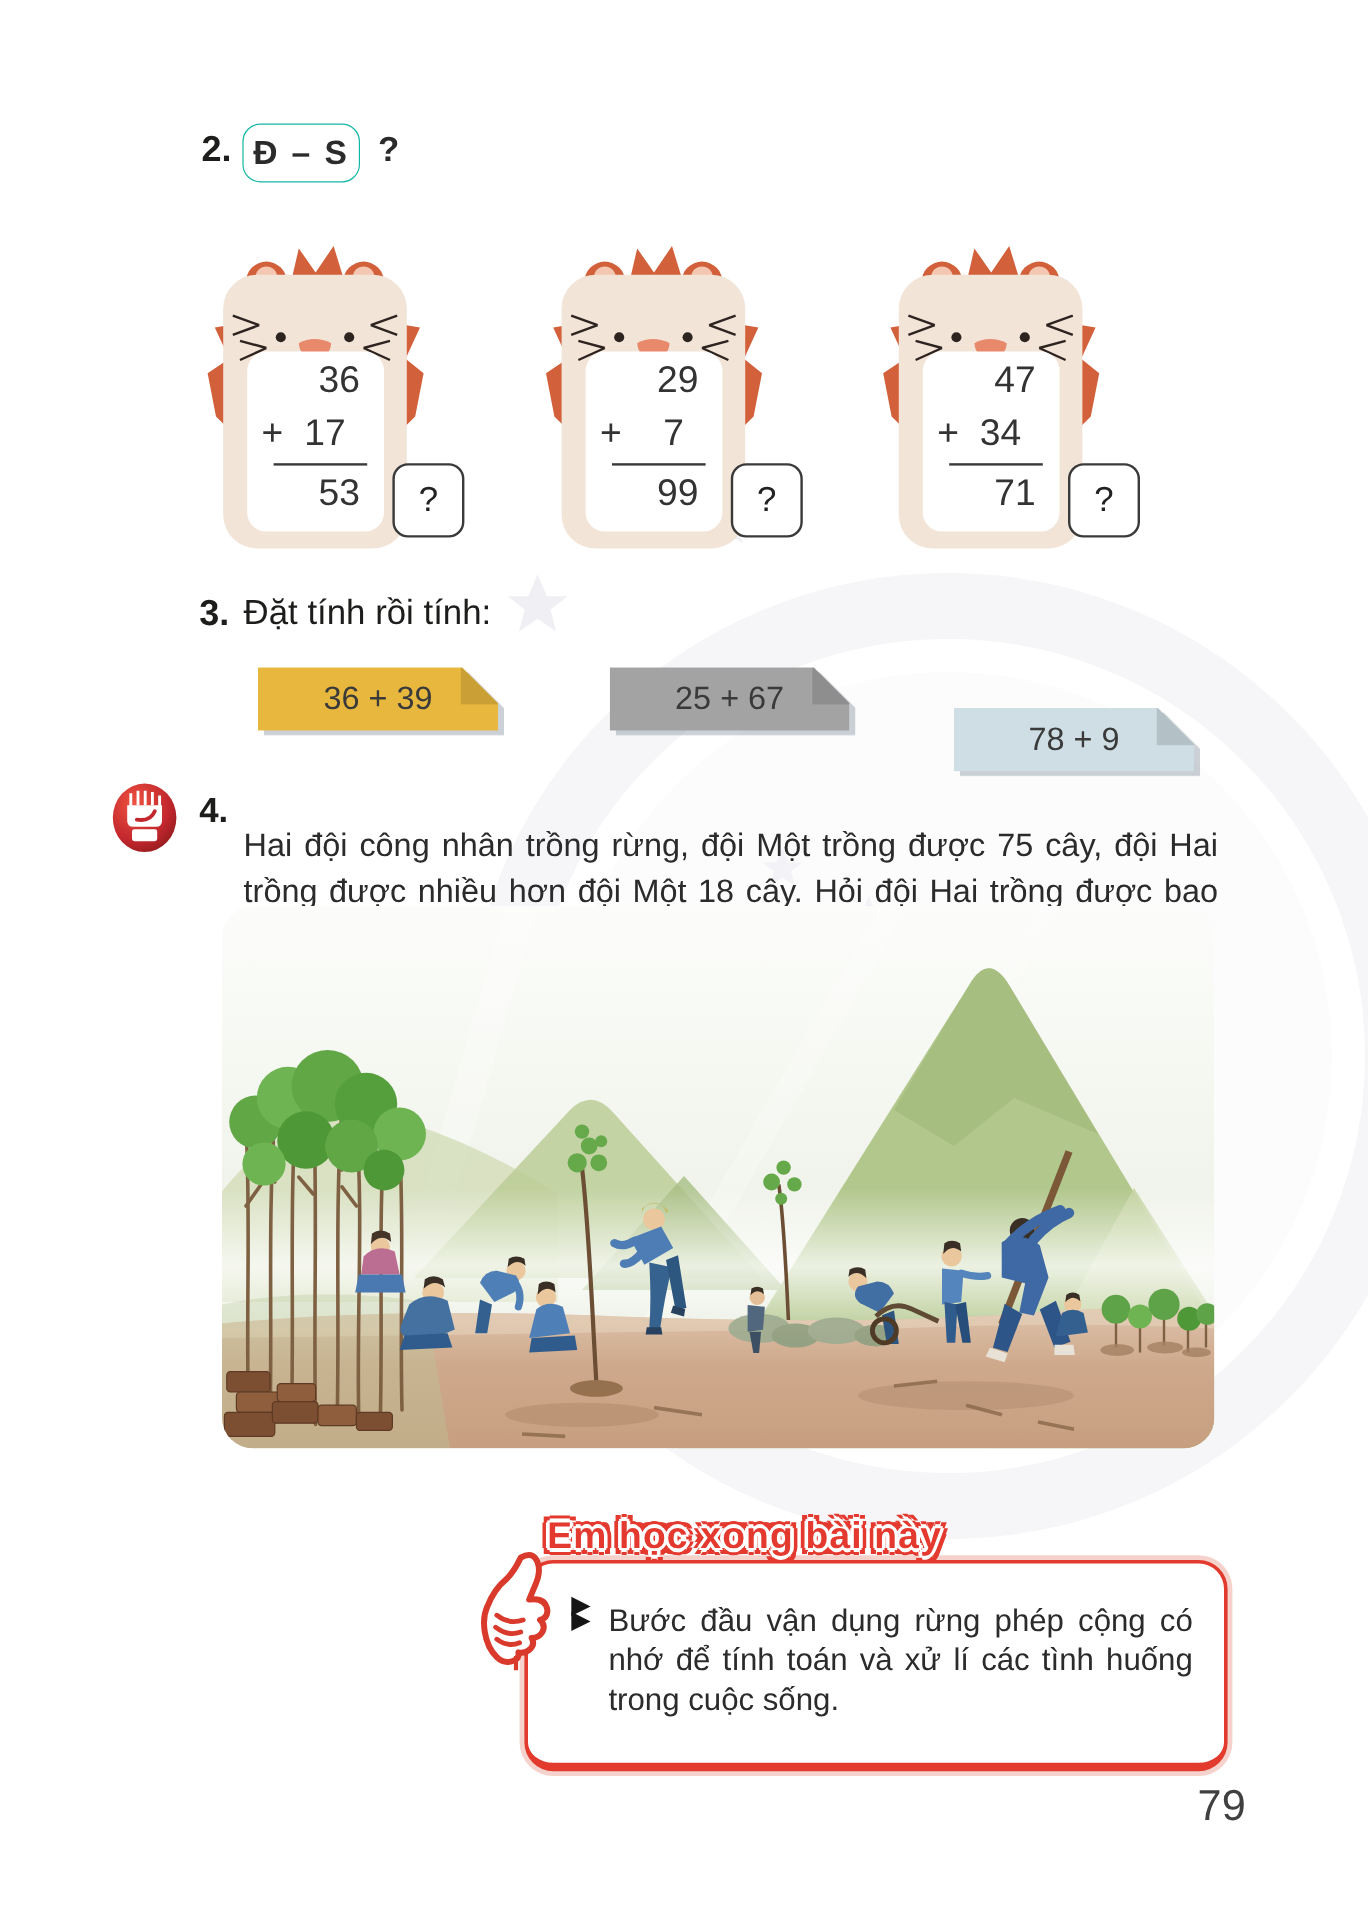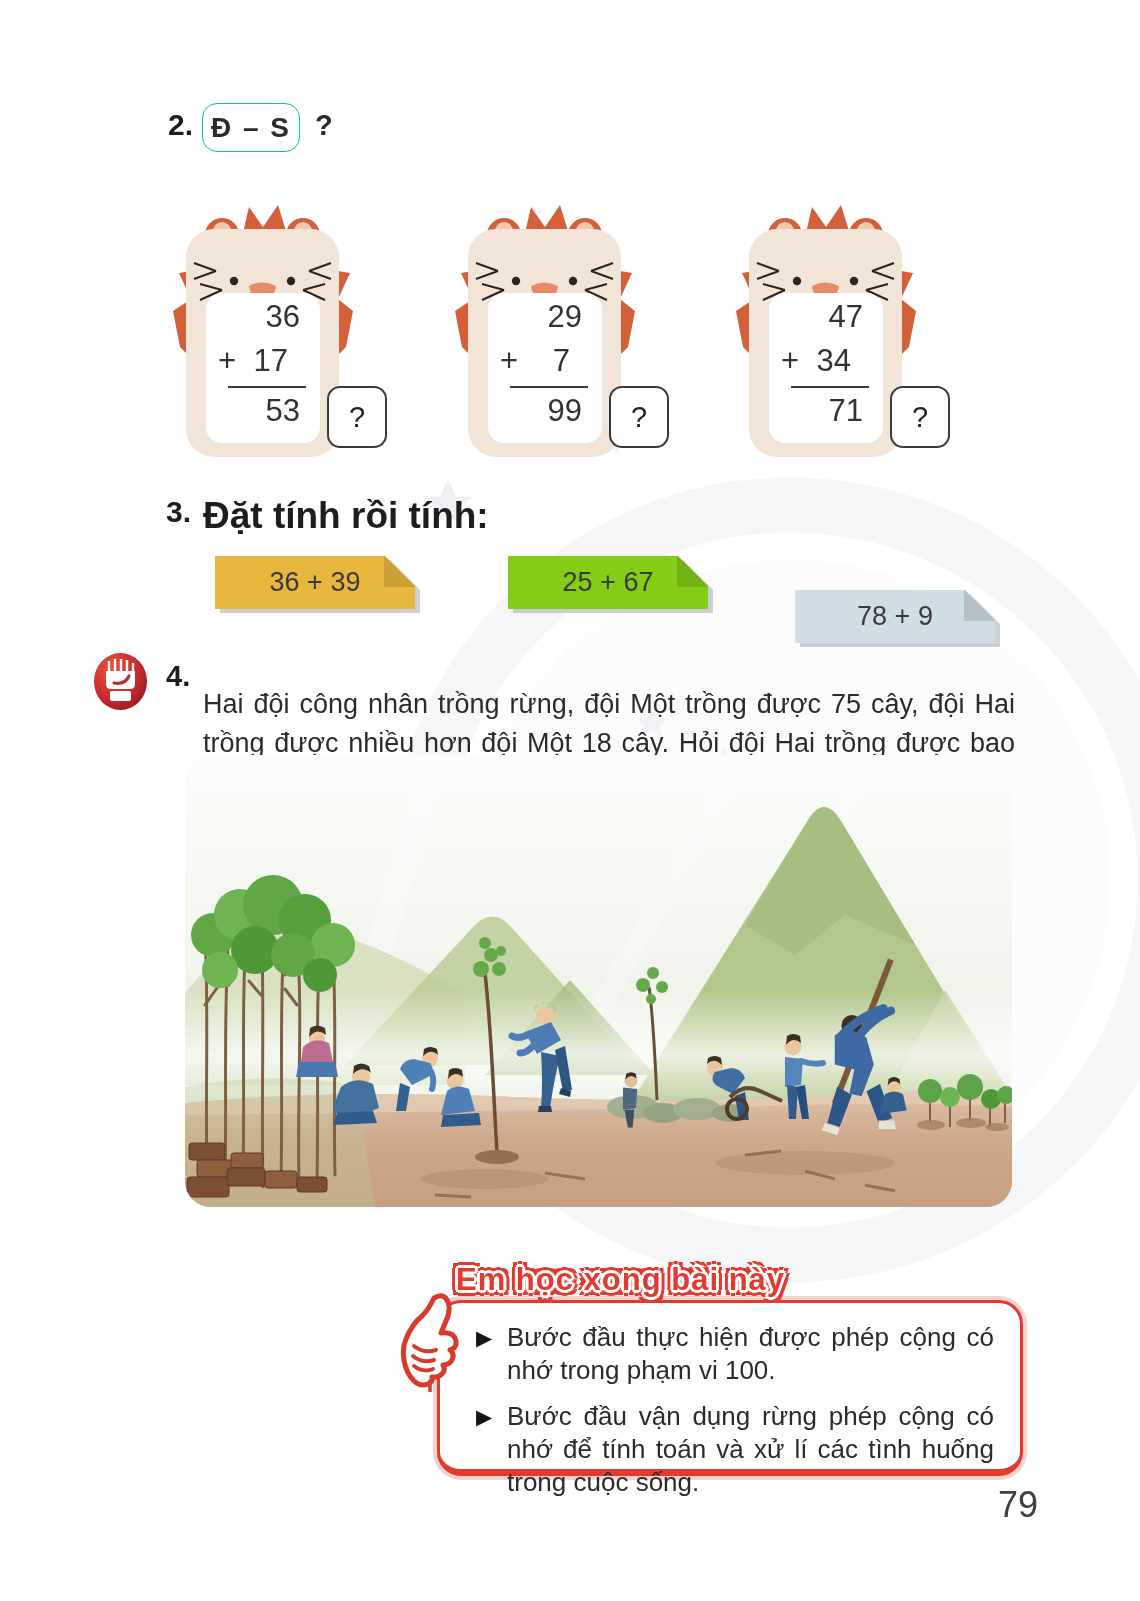--- a/index.html
+++ b/index.html
@@ -8,21 +8,21 @@
   .abs{position:absolute;}
   
   .watermark{position:absolute;left:0;top:0;z-index:0;pointer-events:none;}
   .content{position:relative;z-index:1;}
   
   .ex-num{font-weight:800;font-size:30px;color:#1d1d1b;}
   .badge-box{position:absolute;left:202px;top:103px;width:96px;height:47px;
      border:1px solid #14b8a6;border-radius:15px;display:flex;align-items:center;justify-content:center;
      font-weight:800;font-size:28px;color:#2b2b2b;letter-spacing:2px;background:#fff;}
   .badge-q{position:absolute;left:315px;top:109px;font-weight:800;font-size:29px;color:#2b2b2b;}
-  .ex3-title{position:absolute;left:203px;top:495px;font-weight:700;font-size:37px;color:#1d1d1b;}
+  .ex3-title{position:absolute;left:203px;top:495px;font-weight:400;font-size:29px;color:#1d1d1b;}
   
   .card{position:absolute;top:185px;width:185px;height:272px;}
   .card svg.hedgehog{position:absolute;left:0;top:0;overflow:visible;}
   .panel{position:absolute;left:36px;top:108px;width:114px;height:150px;background:#fff;border-radius:16px;}
   .addition{position:absolute;left:46px;top:110px;width:96px;font-size:31px;color:#333;}
   .a-row{height:44px;line-height:44px;text-align:right;padding-right:12px;}
   .a-plus-row{display:flex;justify-content:space-between;}
   .a-plus-row .plus{padding-left:2px;}
   .a-plus-row .a2{padding-right:12px;}
   .a-rule{border-top:2.5px solid #3a3a3a;margin:3px 6px 1px 12px;}
@@ -30,21 +30,21 @@
      border:2.5px solid #3a3a3a;border-radius:13px;display:flex;align-items:center;justify-content:center;
      font-size:29px;color:#222;z-index:3;}
   
   .tag-outer{position:absolute;top:556px;filter:drop-shadow(5px 4px 0 rgba(140,152,163,0.45));}
   .tag{width:200px;height:53px;display:flex;align-items:center;justify-content:center;
      font-size:27px;color:#3a3a3a;position:relative;
      clip-path:polygon(0 0,calc(100% - 30px) 0,100% 30px,100% 100%,0 100%);}
   .tag::after{content:"";position:absolute;top:0;right:0;width:31px;height:31px;
      background:linear-gradient(225deg,transparent 46%,rgba(0,0,0,0.13) 50%);}
   .tag-gold{background:#E8B83E;}
-  .tag-purple{background:#84cc16;}
+  .tag-purple{background:#a3a3a3;}
   .tag-blue{background:#CEDEE4;}
   
   .ex4-num{position:absolute;left:166px;top:660px;font-weight:800;font-size:29px;color:#1d1d1b;}
   .ex4-text{position:absolute;left:203px;top:658px;width:812px;font-size:27px;line-height:39px;
      text-align:justify;color:#2b2b2b;}
   .fist-badge{position:absolute;left:93px;top:652px;width:55px;height:59px;}
   
   .illustration{position:absolute;left:185px;top:755px;width:827px;height:452px;border-radius:26px;overflow:hidden;}
   
   .summary-box{position:absolute;left:437px;top:1300px;width:580px;height:166px;background:#fff;
@@ -399,21 +399,20 @@
         <g stroke="#8A684A" stroke-width="3" opacity="0.8" fill="none">
           <path d="M360,418 l40,6 M560,400 l36,-4 M620,416 l30,8 M250,440 l36,2 M680,430 l30,6"></path>
         </g>
       </svg>
     </div>
 
     <div class="summary-box">
       <ul>
         <li>
           <span class="marker">▶</span>
-          <span>Bước đầu thực hiện được phép cộng có nhớ trong phạm vi 100.</span>
         </li>
         <li>
           <span class="marker">▶</span>
           <span>Bước đầu vận dụng rừng phép cộng có nhớ để tính toán và xử lí các tình huống trong cuộc sống.</span>
         </li>
       </ul>
     </div>
     <div class="box-title">Em học xong bài này</div>
     <svg class="thumb-icon" viewBox="0 0 64 100">
       <path d="M34,6 q10,-6 14,4 q3,8 -2,19 l-5,12 q13,-2 15,8 q1,7 -6,9 q5,4 2,10 q-3,5 -9,5 q3,5 -1,9 q-4,4 -10,3 q1,5 -4,7 q-8,3 -14,-3 q-8,-8 -10,-21 q-2,-12 2,-21 q6,-15 16,-23 q7,-7 12,-18 Z" fill="#fff" stroke="#D93A2B" stroke-width="5" stroke-linejoin="round"></path>

